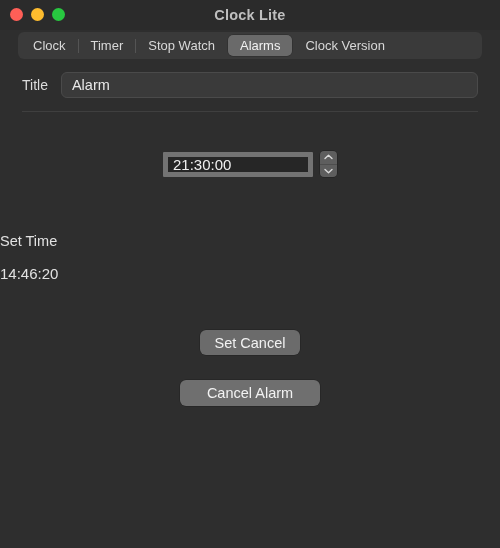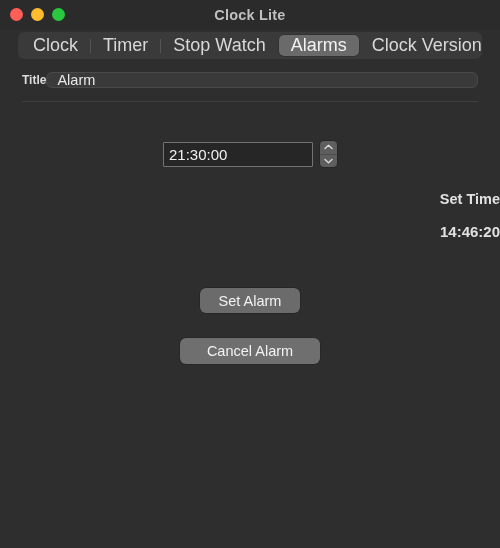--- a/index.html
+++ b/index.html
@@ -74,21 +74,21 @@
     padding: 0 3px;
     box-sizing: border-box;
   }
   .tab {
     position: relative;
     flex: 0 0 auto;
     height: 21px;
     line-height: 21px;
     padding: 0 12px;
     border-radius: 5px;
-    font-size: 18px;
+    font-size: 13px;
     color: #d8d8d8;
     white-space: nowrap;
     text-align: center;
     box-sizing: border-box;
   }
   .tab.selected {
     background: #6a6a6a;
     color: #f2f2f2;
     box-shadow: 0 0 0 0.5px rgba(0,0,0,0.25);
   }
@@ -101,27 +101,27 @@
   .tab-sep.hidden { background: transparent; }
 
   
   .title-row {
     display: flex;
     align-items: center;
     margin-top: 13px;
     padding: 0 22px;
   }
   .title-label {
-    font-size: 12px;
+    font-size: 14px;
     color: #dcdcdc;
-    font-weight: bold;
+    margin-right: 13px;
   }
   .title-input {
     flex: 1;
-    height: 16px;
+    height: 26px;
     background: #3a3a3a;
     border: 1px solid #4a4a4a;
     border-radius: 6px;
     color: #e8e8e8;
     font-family: "Liberation Sans", sans-serif;
     font-size: 14.5px;
     padding: 0 10px;
     box-sizing: border-box;
     outline: none;
   }
@@ -136,21 +136,21 @@
   .time-row {
     display: flex;
     justify-content: center;
     align-items: center;
     margin-top: 39px;
   }
   .time-input {
     width: 150px;
     height: 25px;
     background: #262626;
-    border: 1px solid #737373;
+    border: 5px solid #737373;
     border-radius: 1px;
     color: #f0f0f0;
     font-family: "Liberation Sans", sans-serif;
     font-size: 15px;
     padding: 0 5px;
     box-sizing: border-box;
     outline: none;
   }
   .stepper {
     width: 17px;
@@ -167,23 +167,22 @@
     flex: 1;
     display: flex;
     align-items: center;
     justify-content: center;
   }
   .stepper-btn.up { border-bottom: 1px solid #4d4d4d; }
   .chev { display: block; }
 
   
   .settime-block {
-    margin-top: 24px;
-    text-align: right;
-    font-weight: bold;
+    margin-top: 56px;
+    text-align: left;
   }
   .settime-label {
     font-size: 14.5px;
     color: #e2e2e2;
   }
   .settime-value {
     font-size: 15px;
     color: #e2e2e2;
     margin-top: 16px;
   }
@@ -267,17 +266,17 @@
       </div>
     </div>
   </div>
 
   <div class="settime-block">
     <div class="settime-label">Set Time</div>
     <div class="settime-value">14:46:20</div>
   </div>
 
   <div class="buttons">
-    <button class="btn btn-set">Set Alarm</button>
+    <button class="btn btn-set">Set Cancel</button>
     <button class="btn btn-cancel">Cancel Alarm</button>
   </div>
 
 </div>
 
 </body></html>

